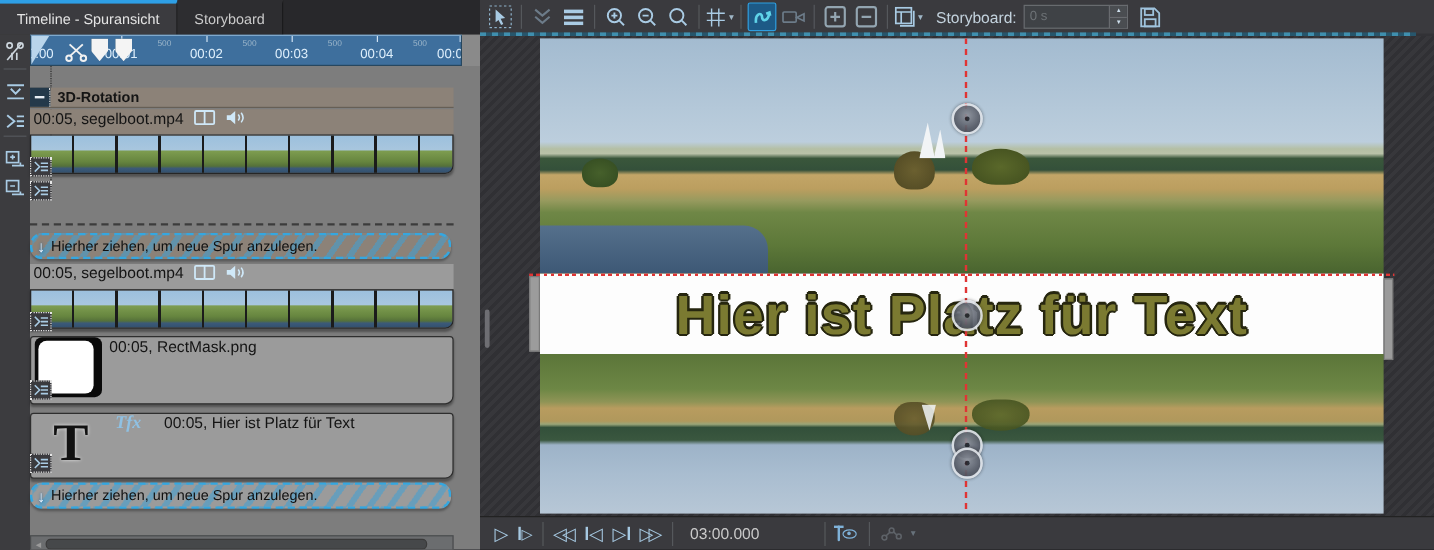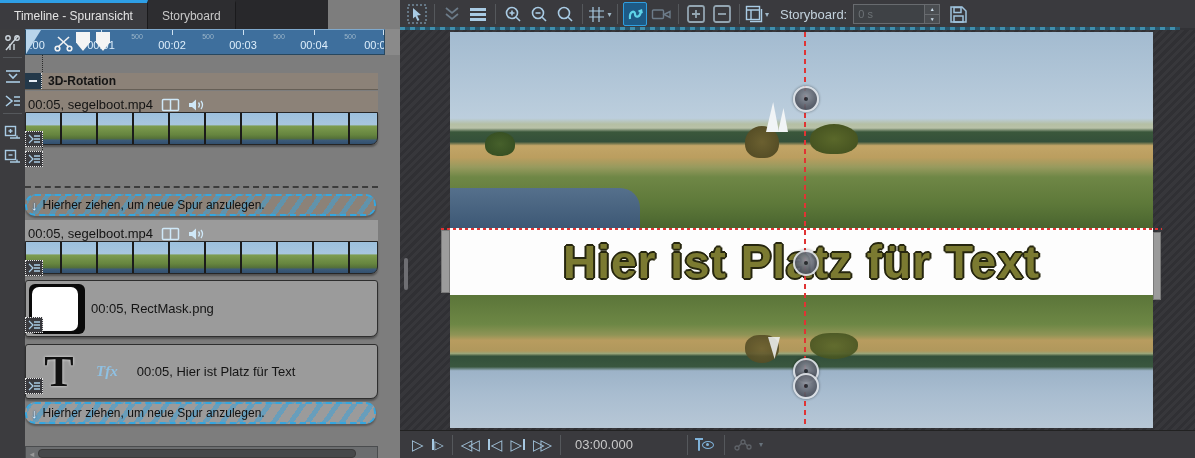--- a/index.html
+++ b/index.html
@@ -2,21 +2,21 @@
 <html><head>
 <meta charset="utf-8">
 <style>
   * { margin:0; padding:0; box-sizing:border-box; }
   html,body { width:1195px; height:458px; overflow:hidden; background:#1e1e1e;
               font-family:"Liberation Sans", sans-serif; }
   .app { position:relative; width:1195px; height:458px; background:#2a2a2d; }
 
   
   .left-panel { position:absolute; left:0; top:0; width:400px; height:458px; background:#7d7d7d; }
-  .tabbar { position:absolute; left:0; top:0; width:328px; height:29px; background:#28282b; display:flex; align-items:stretch; }
+  .tabbar { position:absolute; left:0; top:0; width:400px; height:29px; background:#28282b; display:flex; align-items:stretch; }
   .tab { padding:0 14px; display:flex; align-items:center; font-size:12px; color:#c9c9c9;
          background:#2d2d30; border-right:1px solid #1a1a1c; border-top:3px solid transparent; cursor:default; }
   .tab.active { background:#3b3b3f; color:#e4e4e4; border-top:3px solid #2e9fe6; }
 
   
   .tool-strip { position:absolute; left:0; top:29px; width:25px; height:429px; background:#3c3c3f; }
   .strip-ic { position:absolute; left:2px; width:21px; height:20px; display:flex; align-items:center; justify-content:center; }
   .strip-sep { position:absolute; left:3px; width:19px; height:1px; background:#55585c; }
 
   
@@ -38,29 +38,29 @@
   
   .rows { position:absolute; left:0; top:26px; width:353px; height:403px; }
   .dotline { position:absolute; left:17px; top:0; width:0; height:105px; border-left:1px dotted #2a2a2a; }
   .rowflat { position:absolute; left:0; width:353px; height:17px; background:#8c8278;
              border-bottom:1px solid #665f56; display:flex; align-items:center; }
   .cbox { width:17px; height:100%; background:#24394a; display:flex; align-items:center; justify-content:center;
           border-right:1px dotted #d8d8d8; flex:none; }
   .cbox .bar { width:8px; height:2px; background:#e8eef4; }
   .rowflat .lbl { font-size:12px; color:#141414; margin-left:6px; font-weight:bold; }
 
-  .cliphead { position:absolute; left:0; width:353px; height:21px; display:flex; align-items:flex-end; gap:8px; }
+  .cliphead { position:absolute; left:0; width:353px; height:21px; display:flex; align-items:flex-start; gap:8px; }
   .cliphead .lbl { font-size:13px; color:#141414; margin-left:3px; }
   .film { position:absolute; left:0; width:353px; height:33px;
           background:
             repeating-linear-gradient(90deg, transparent 0 34px, #1b1b1b 34px 36px),
             linear-gradient(180deg,#9cc0dd 0%,#a8c6de 38%,#7d9c4f 42%,#66853f 70%,#55713a 82%,#3c5a78 88%,#32506e 100%);
           border:1px solid #262626; border-radius:0 0 7px 0; box-shadow:0 2px 2px rgba(0,0,0,.35); }
   .clipblock { position:absolute; left:0; width:353px; background:#9b9b9b; border:1px solid #2e2e2e;
-               border-radius:3px 3px 7px 3px; box-shadow:0 2px 2px rgba(0,0,0,.35); display:flex; align-items:center; }
+               border-radius:3px 3px 7px 3px; box-shadow:0 2px 2px rgba(0,0,0,.35); display:flex; }
   .sprite-ic { position:absolute; left:0; width:18px; height:16px; background:#3a3a3e;
                border:1px dotted #e6e6e6; display:flex; align-items:center; justify-content:center; }
   .dashsep { position:absolute; left:0; width:353px; height:0; border-top:2px dashed #3c3c3c; }
   .dropzone { position:absolute; left:0; width:351px; height:22px; border:2px dashed #35a7e0; border-radius:10px;
               display:flex; align-items:center; gap:5px; padding-left:4px;
               box-shadow:0 2px 2px rgba(0,0,0,.3); }
   .dz-taupe { background:repeating-linear-gradient(125deg, rgba(62,160,214,.55) 0 5px, transparent 5px 14px), #8c8278; }
   .dz-gray  { background:repeating-linear-gradient(125deg, rgba(62,160,214,.55) 0 5px, transparent 5px 14px), #9b9b9b; }
   .dropzone .lbl { font-size:12px; color:#101010; }
   .dz-arrow { font-size:13px; font-weight:bold; color:#eaf4fc; text-shadow:0 0 2px #1f6fae,0 0 2px #1f6fae; }

